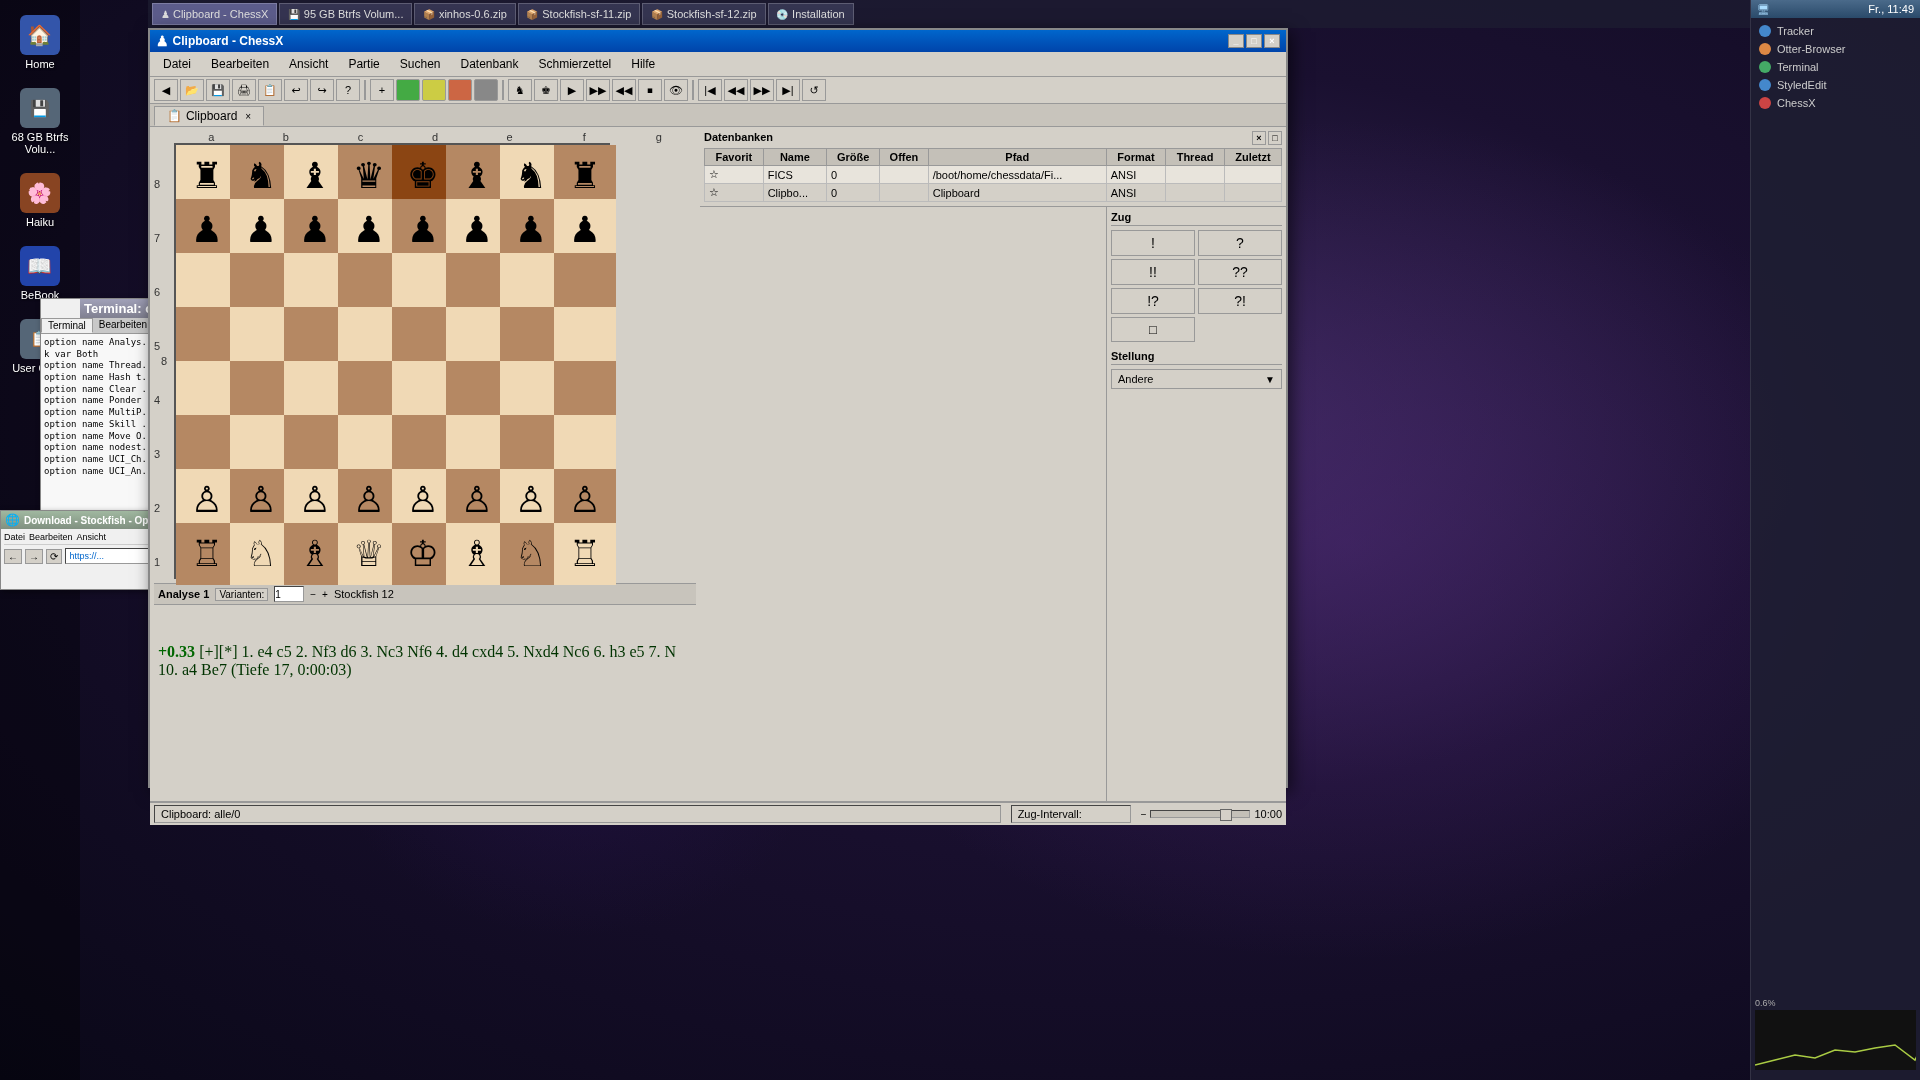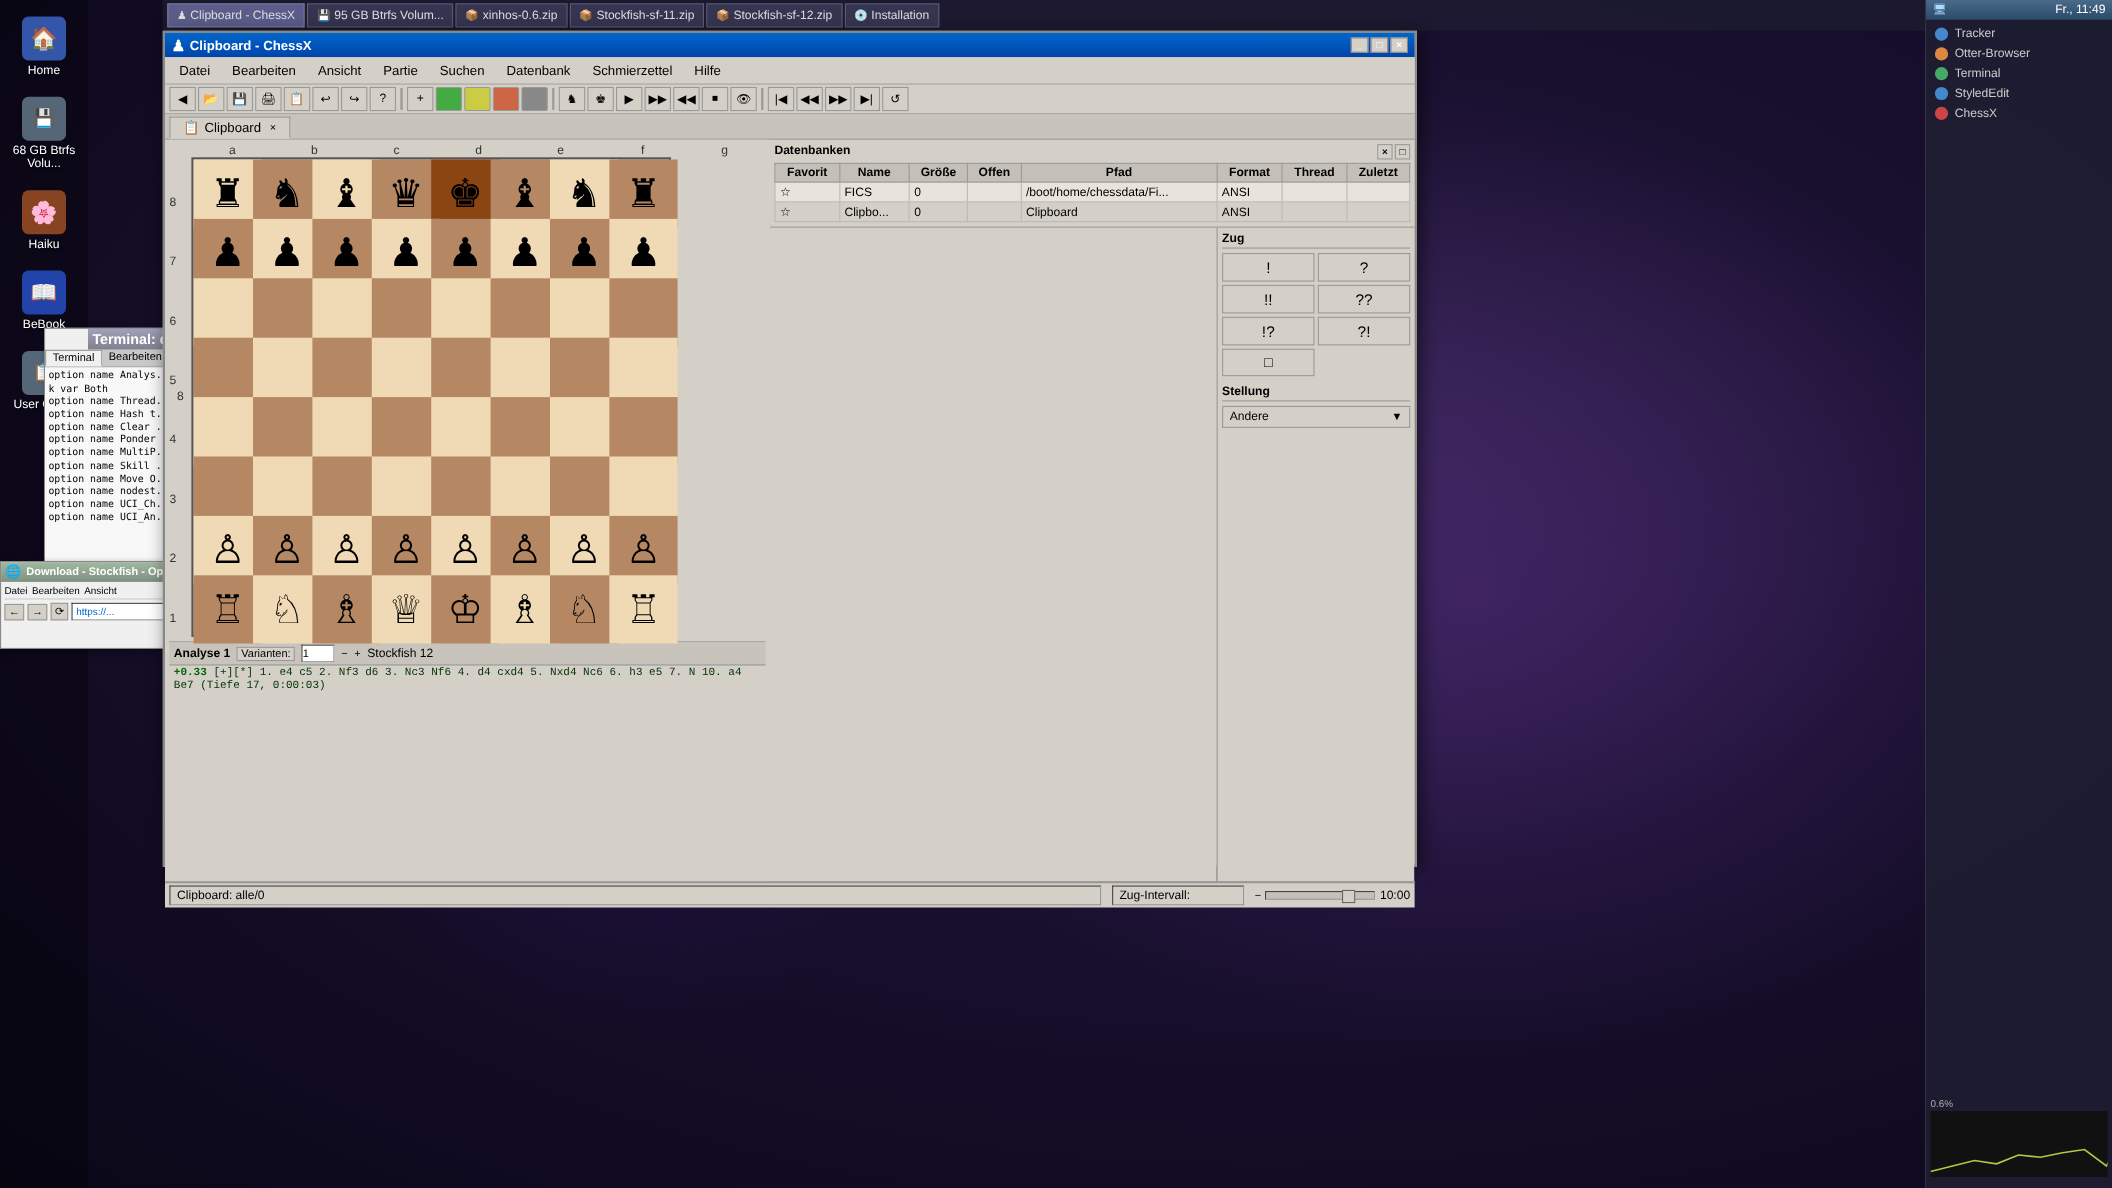--- a/index.html
+++ b/index.html
@@ -915,21 +915,21 @@
 
         <div style="margin-top:4px;background:#d4d0c8;border-top:1px solid #999;">
           <div style="display:flex;align-items:center;gap:6px;padding:2px 4px;background:#c8c4bc;border-bottom:1px solid #999;">
             <span style="font-size:11px;font-weight:bold;">Analyse 1</span>
             <span style="font-size:10px;border:1px solid #999;padding:0 3px;background:#d4d0c8;">Varianten:</span>
             <input type="text" value="1" style="width: 30px; height: 16px; font-size: 10px; border: 1px inset rgb(153, 153, 153);">
             <span style="font-size:10px;">−</span>
             <span style="font-size:10px;">+</span>
             <span style="font-size:11px;">Stockfish 12</span>
           </div>
-          <div style="padding:2px 4px;font-size:10px;font-family:Liberation Mono, monospace;color:#003300;">
+          <div style="padding:2px 4px;font-size:16px;font-family:Liberation Serif, serif;color:#003300;margin-top:36px;">
             <span style="color:#006600;font-weight:bold;">+0.33</span>
             <span>[+][*] 1. e4 c5 2. Nf3 d6 3. Nc3 Nf6 4. d4 cxd4 5. Nxd4 Nc6 6. h3 e5 7. N 10. a4 Be7 (Tiefe 17, 0:00:03)</span>
           </div>
         </div>
       </div>
 
       <div class="right-panels">
 
         <div class="databases-panel">
           <div class="databases-title">

